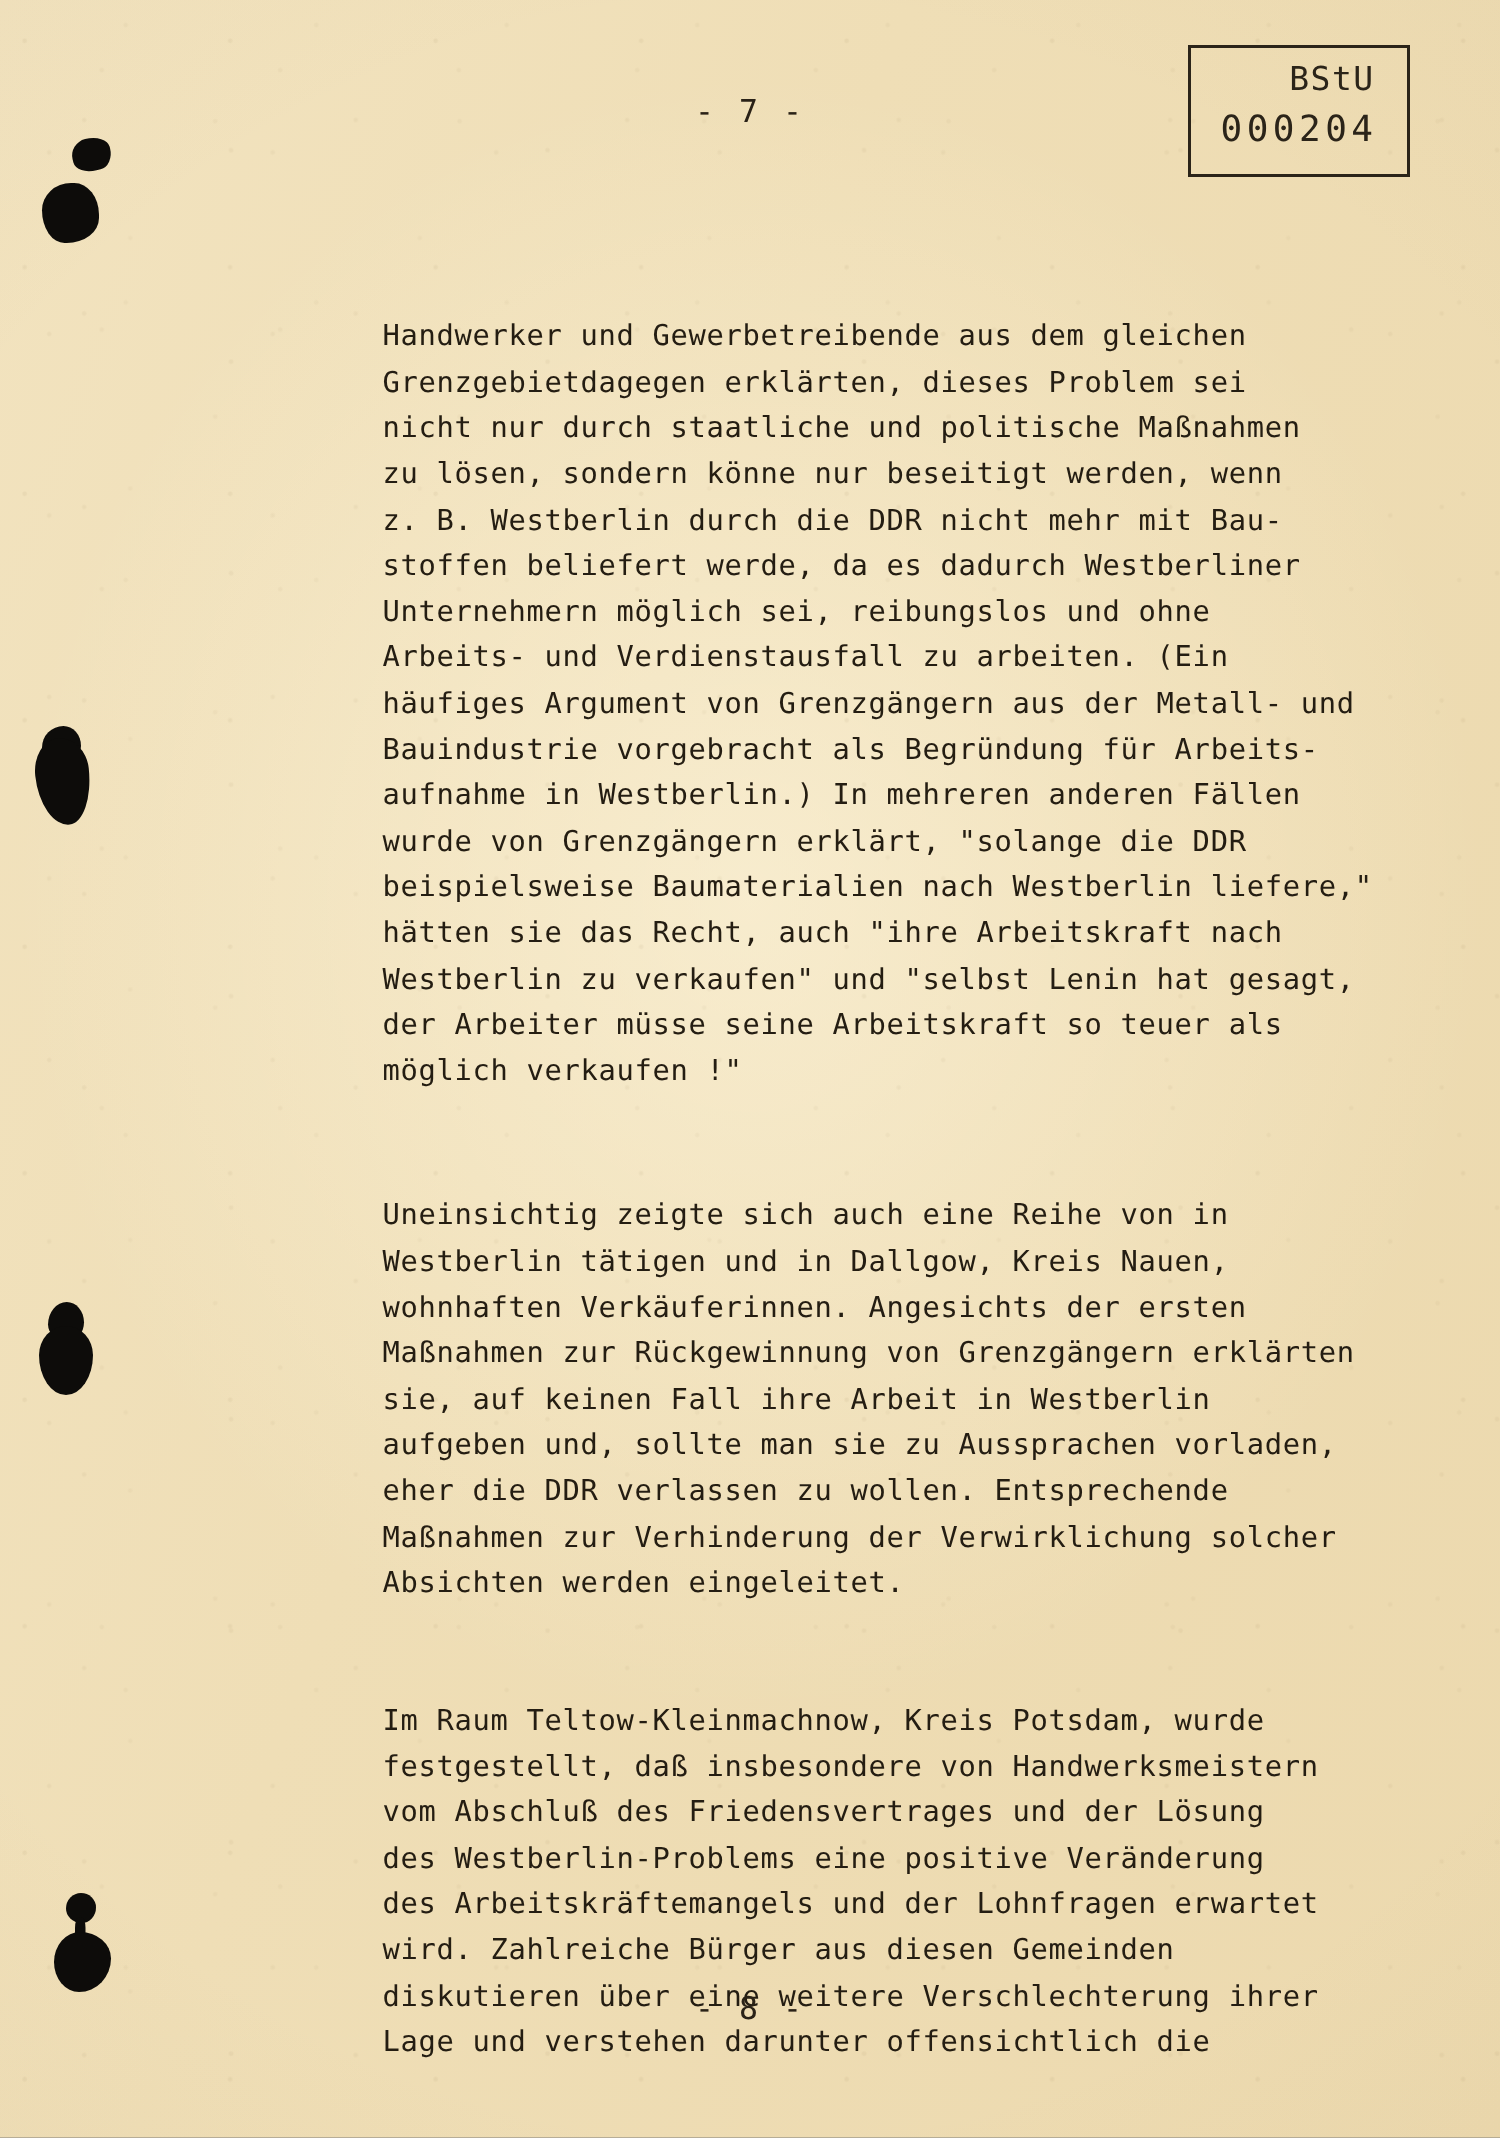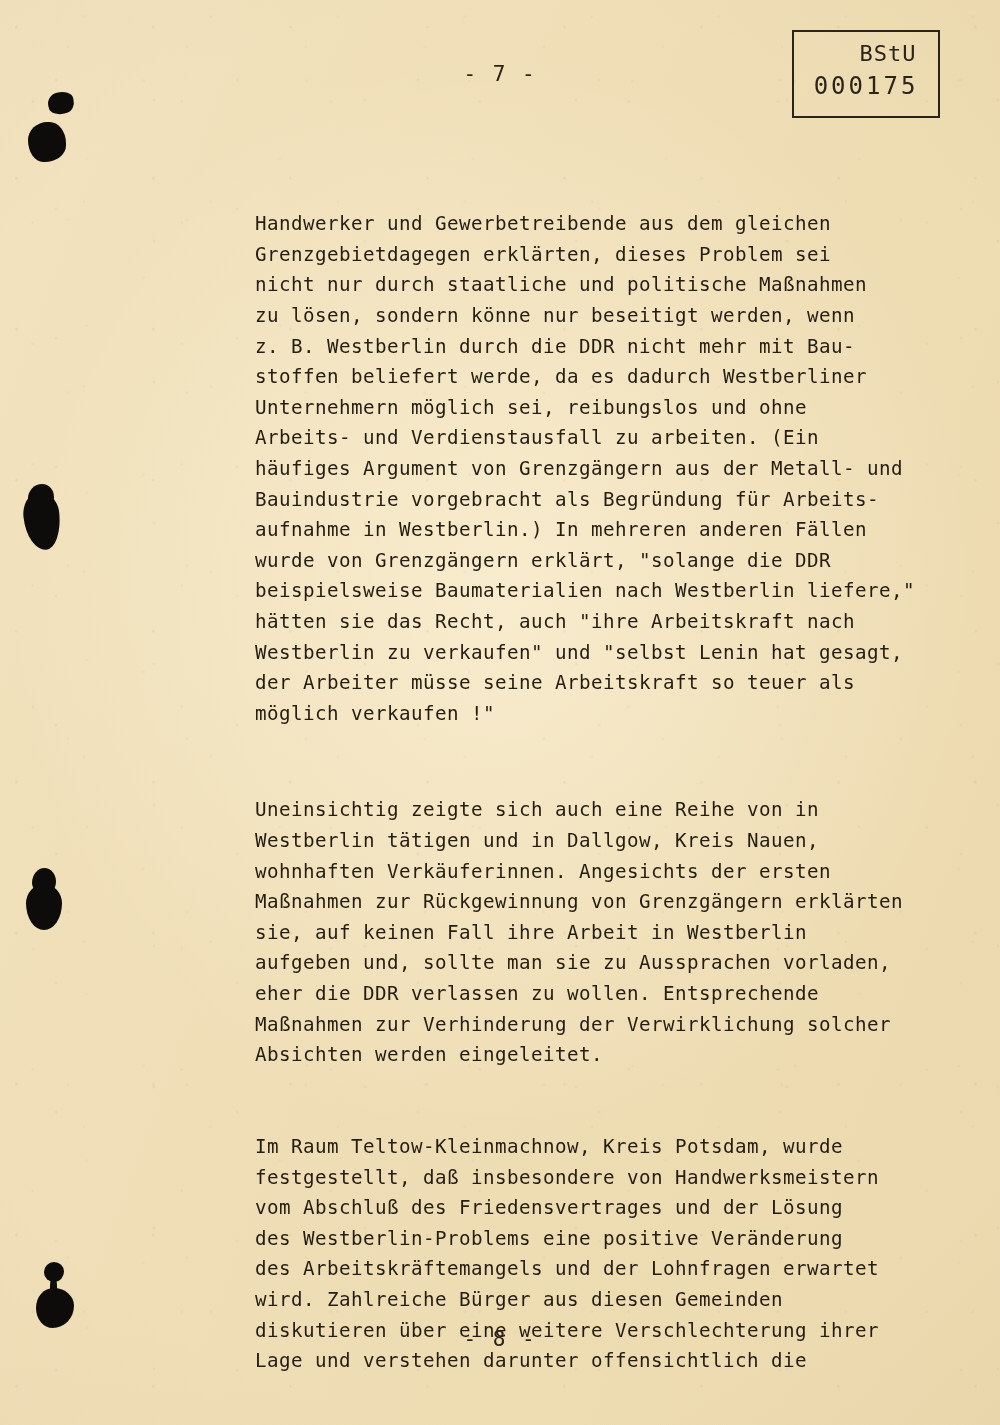--- a/index.html
+++ b/index.html
@@ -152,21 +152,21 @@
 </style>
 </head>
 <body>
 
 <div class="page">
 
   <div class="grain"></div>
 
   <div class="stamp-box">
     <div class="stamp-line stamp-title">BStU</div>
-    <div class="stamp-line stamp-number">000175</div>
+    <div class="stamp-line stamp-number">000204</div>
   </div>
 
   <div class="page-number-top">- 7 -</div>
 
   <div class="body-text">
     <p class="para">Handwerker und Gewerbetreibende aus dem gleichen
 Grenzgebietdagegen erklärten, dieses Problem sei
 nicht nur durch staatliche und politische Maßnahmen
 zu lösen, sondern könne nur beseitigt werden, wenn
 z. B. Westberlin durch die DDR nicht mehr mit Bau-

